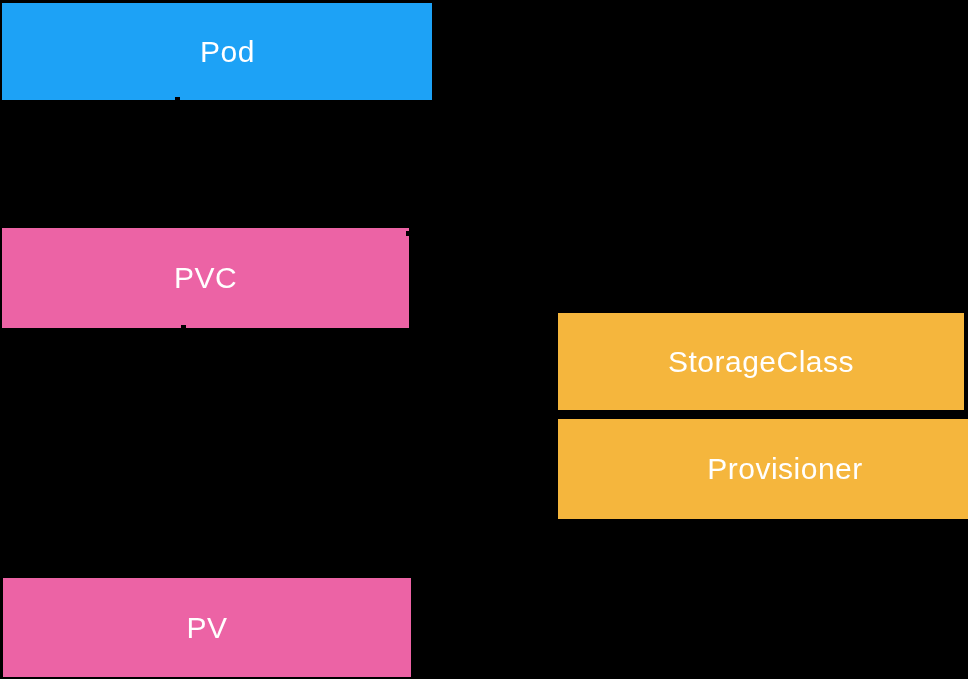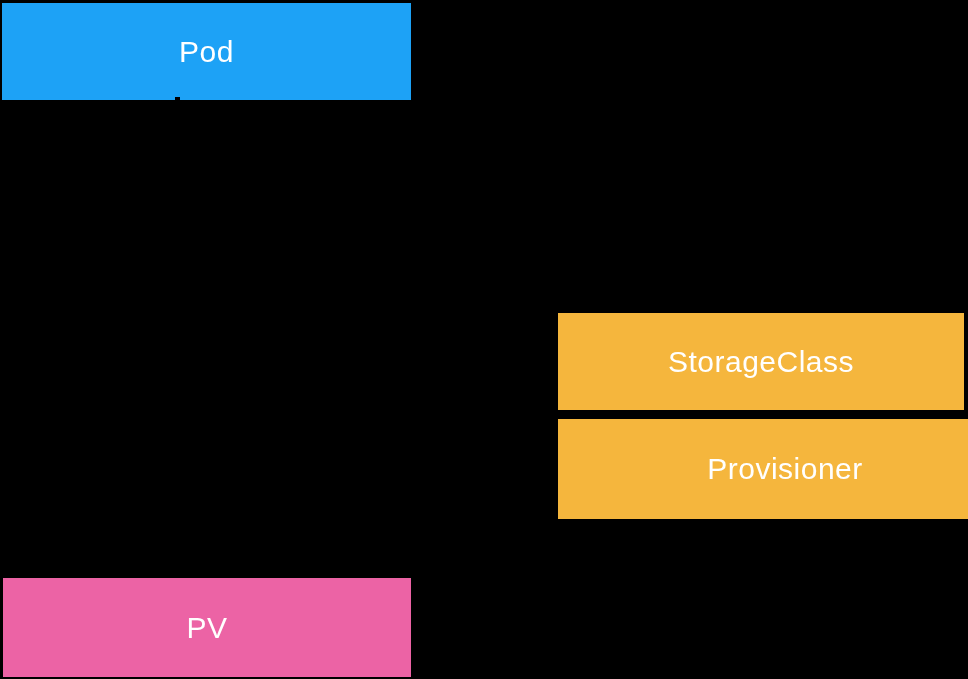--- a/index.html
+++ b/index.html
@@ -40,24 +40,27 @@
   }
   .artifact-pod-bottom  { left: 175px; top: 97px;  width: 5px; height: 3px; }
   .artifact-pvc-bottom  { left: 181px; top: 325px; width: 5px; height: 4px; }
   .artifact-pvc-right   { left: 406px; top: 231px; width: 4px; height: 5px; }
 </style>
 </head>
 <body>
 
 <div class="canvas">
 
-  <div class="node node-pod" style="background-color: rgb(29, 162, 246);">
+  <div class="node node-pod" style="background-color: rgb(29, 162, 246); padding-left: 21px;">
     <span class="node-label">Pod</span>
   </div>
 
+  <div class="node node-pvc" style="background-color: rgb(236, 99, 165);">
+    <span class="node-label">PVC</span>
+  </div>
 
   <div class="node node-storageclass" style="background-color: rgb(245, 182, 61);">
     <span class="node-label">StorageClass</span>
   </div>
 
   <div class="node node-provisioner" style="background-color: rgb(245, 182, 61);">
     <span class="node-label">Provisioner</span>
   </div>
 
   <div class="node node-pv" style="background-color: rgb(236, 99, 165);">

